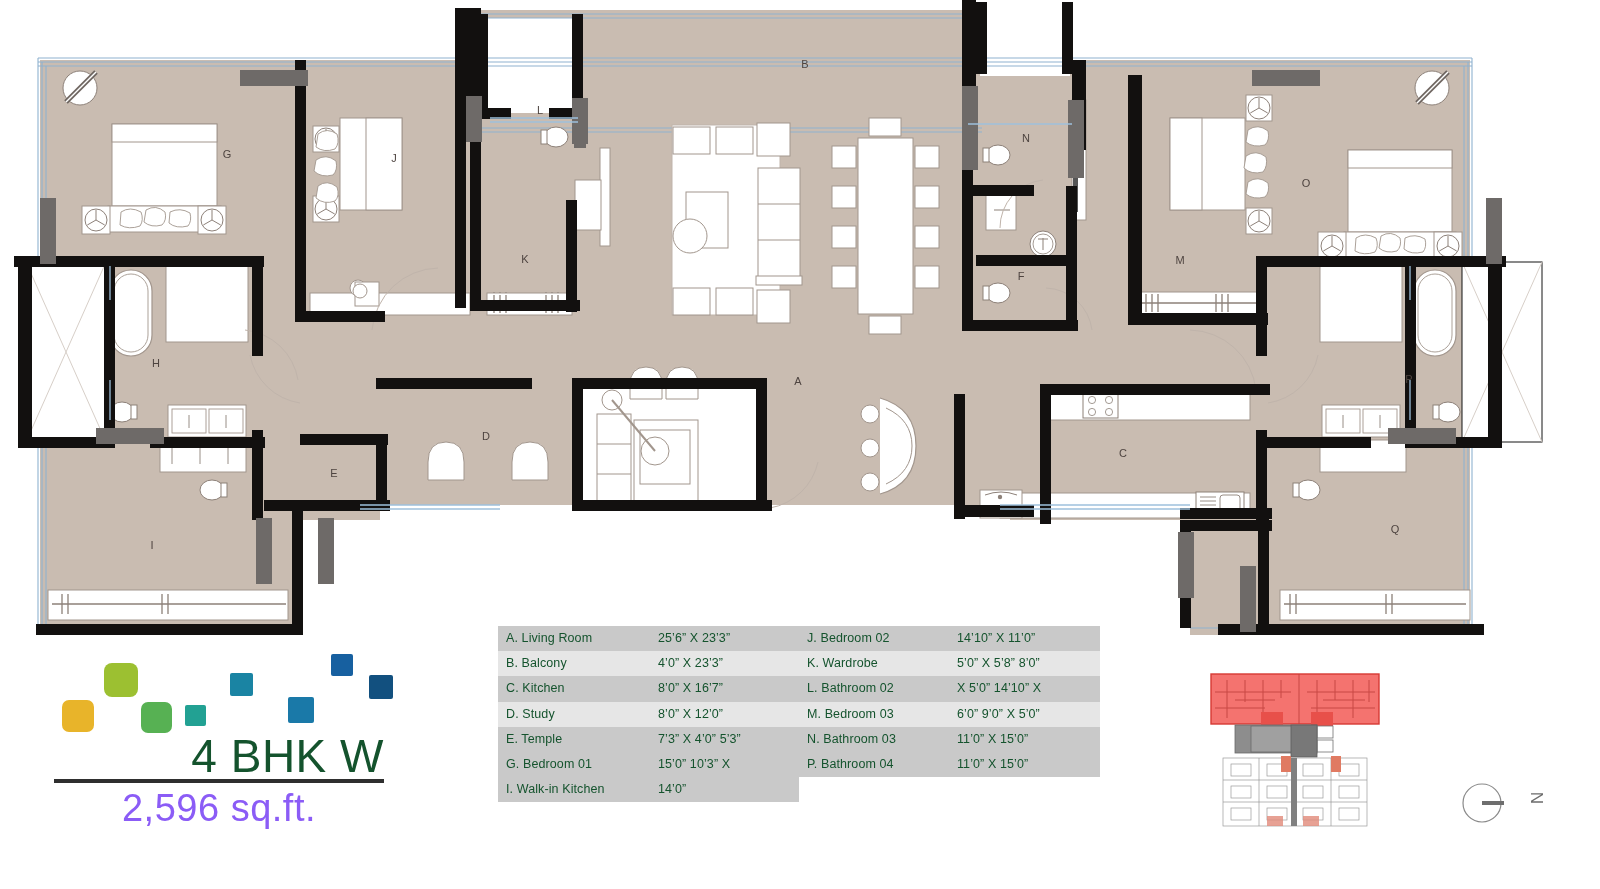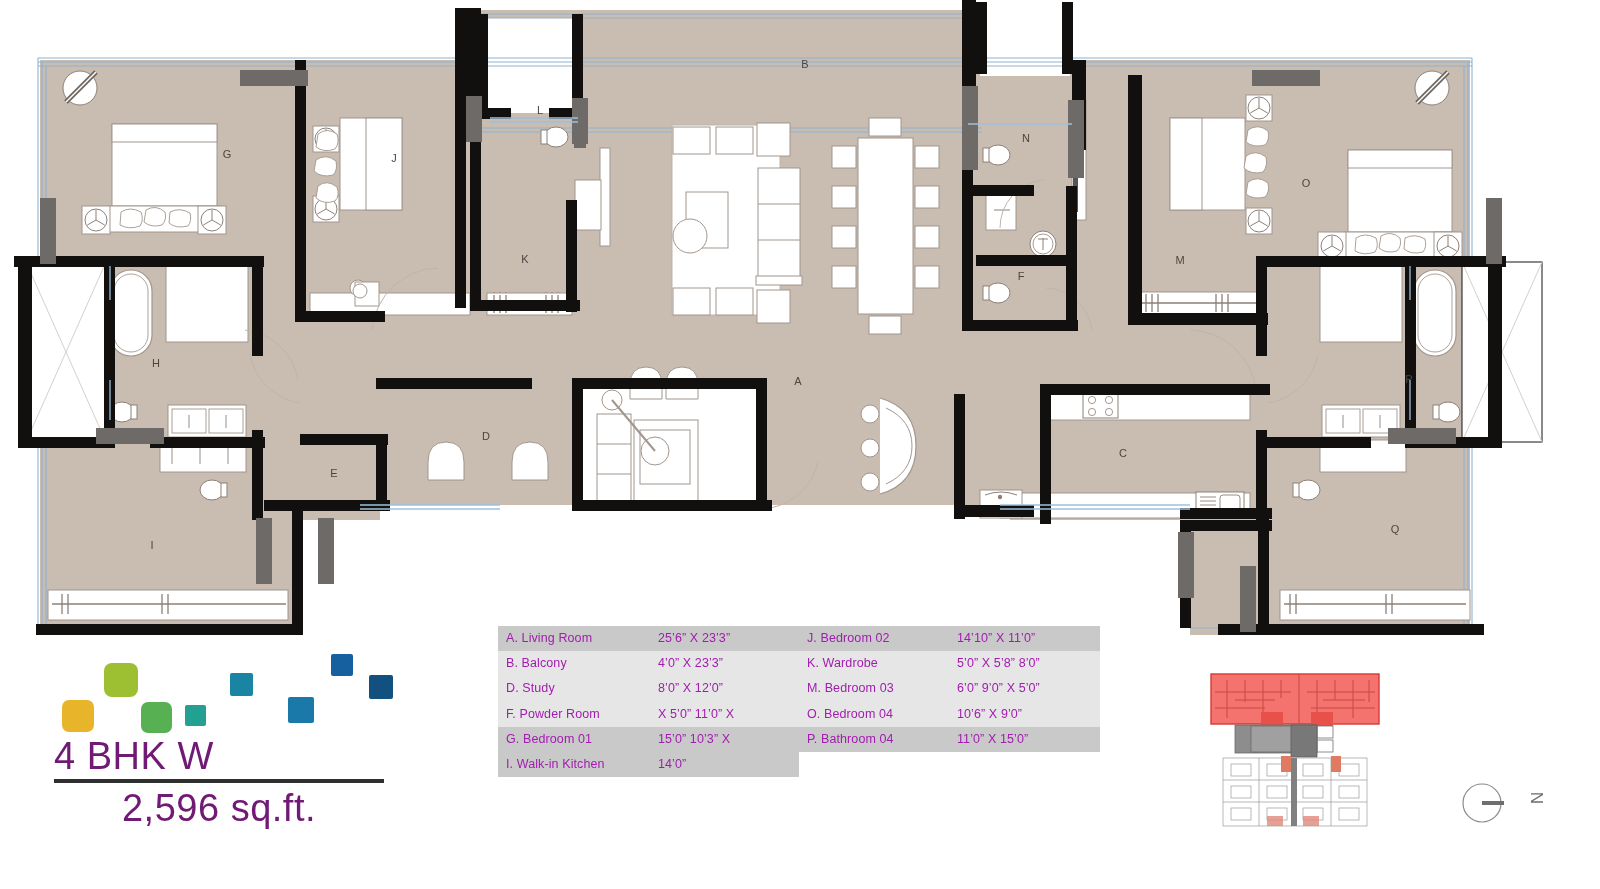--- a/index.html
+++ b/index.html
@@ -16,21 +16,21 @@
   
   #plan { position:absolute; left:0; top:0; width:1600px; height:660px; }
 
   
   #legend {
     position: absolute;
     left: 498px; top: 626px;
     width: 602px;
     border-collapse: collapse;
     font-size: 12.5px;
-    color: #a21caf;
+    color: #14532d;
   }
   #legend td {
     height: 25.2px;
     padding: 0 8px;
     white-space: nowrap;
     vertical-align: middle;
     line-height: 25px;
     letter-spacing: .1px;
   }
   #legend tr.odd td { background: #c9c9c9; }
@@ -41,27 +41,27 @@
   #legend td.dim2 { width: 151px; }
   #legend td.blank { background: transparent !important; }
 
   
   #titleblock {
     position: absolute; left: 44px; top: 645px; width: 400px;
   }
   #logo { position: relative; height: 88px; width: 360px; }
   #logo .sq { position: absolute; }
   #title-main {
-    text-align: left; font-size: 38px; color: #701a75;
+    text-align: right; font-size: 46px; color: #14532d;
     font-weight: normal; letter-spacing: .5px; line-height: 46px;
     width: 330px; margin-left: 10px;
   }
   #title-rule { width: 330px; height: 4px; background: #2f2f2f; margin-left: 10px; }
   #title-sub {
-    text-align: center; font-size: 38px; color: #701a75;
+    text-align: center; font-size: 38px; color: #8b5cf6;
     letter-spacing: .5px; line-height: 50px; width: 330px; margin-left:10px;
   }
 
   
   #keyplan { position:absolute; left:1205px; top:668px; width:180px; height:160px; }
 
   
   #compass { position:absolute; left:1452px; top:778px; width:120px; height:50px; }
   #compass .north-label {
     position:absolute; left:78px; top:10px;
@@ -523,31 +523,37 @@
           <td class="dim">25’6”   X   23’3”</td>
           <td class="lbl2">J. Bedroom 02</td>
           <td class="dim2">14’10”    X    11’0”</td>
         </tr>
         <tr class="even">
           <td class="lbl">B. Balcony</td>
           <td class="dim">4’0”     X    23’3”</td>
           <td class="lbl2">K. Wardrobe</td>
           <td class="dim2">5’0”  X  5’8”  8’0”</td>
         </tr>
+        <tr class="odd">
+          <td class="lbl">C. Kitchen</td>
+          <td class="dim">8’0”     X    16’7”</td>
+          <td class="lbl2">L. Bathroom 02</td>
+          <td class="dim2">X  5’0”  14’10”   X</td>
+        </tr>
         <tr class="even">
           <td class="lbl">D. Study</td>
           <td class="dim">8’0”     X    12’0”</td>
           <td class="lbl2">M. Bedroom 03</td>
           <td class="dim2">6’0” 9’0” X 5’0”</td>
         </tr>
-        <tr class="even">
-          <td class="lbl">F. Powder Room</td>
-          <td class="dim">X  5’0”   11’0”   X</td>
-          <td class="lbl2">O. Bedroom 04</td>
-          <td class="dim2">10’6”      X      9’0”</td>
+        <tr class="odd">
+          <td class="lbl">E. Temple</td>
+          <td class="dim">7’3” X 4’0” 5’3”</td>
+          <td class="lbl2">N. Bathroom 03</td>
+          <td class="dim2">11’0”     X     15’0”</td>
         </tr>
         <tr class="odd">
           <td class="lbl">G. Bedroom 01</td>
           <td class="dim">15’0”    10’3”    X</td>
           <td class="lbl2">P. Bathroom 04</td>
           <td class="dim2">11’0” X 15’0”</td>
         </tr>
         <tr class="odd">
           <td class="lbl">I. Walk-in Kitchen</td>
           <td class="dim">14’0”</td>

